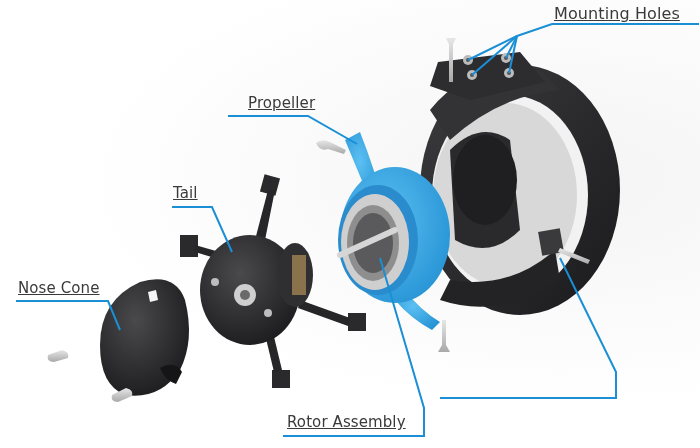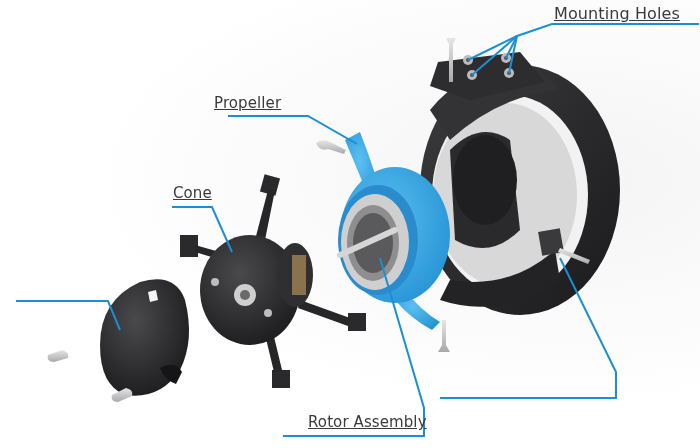--- a/index.html
+++ b/index.html
@@ -106,16 +106,17 @@
     <line x1="517" y1="36" x2="509" y2="73"></line>
     <polyline points="228,116 308,116 357,144"></polyline>
     <polyline points="172,207 212,207 232,252"></polyline>
     <polyline points="16,301 108,301 120,330"></polyline>
     <polyline points="283,436 424,436 424,408 380,258"></polyline>
     <polyline points="440,398 616,398 616,372 560,258"></polyline>
   </g>
 </svg>
 
 <div class="label" style="left:554px; top:4px; font-size:16px;">Mounting Holes</div>
-<div class="label" style="left:214px; top:94px;">Propeller</div>
-<div class="label" style="left:173px; top:184px;">Cone</div>
-<div class="label" style="left:287px; top:413px;margin-left:21px;">Rotor Assembly</div>
+<div class="label" style="left:248px; top:94px;">Propeller</div>
+<div class="label" style="left:173px; top:184px;">Tail</div>
+<div class="label" style="left:18px; top:279px;">Nose Cone</div>
+<div class="label" style="left:287px; top:413px;">Rotor Assembly</div>
 </div>
 
 </body></html>

